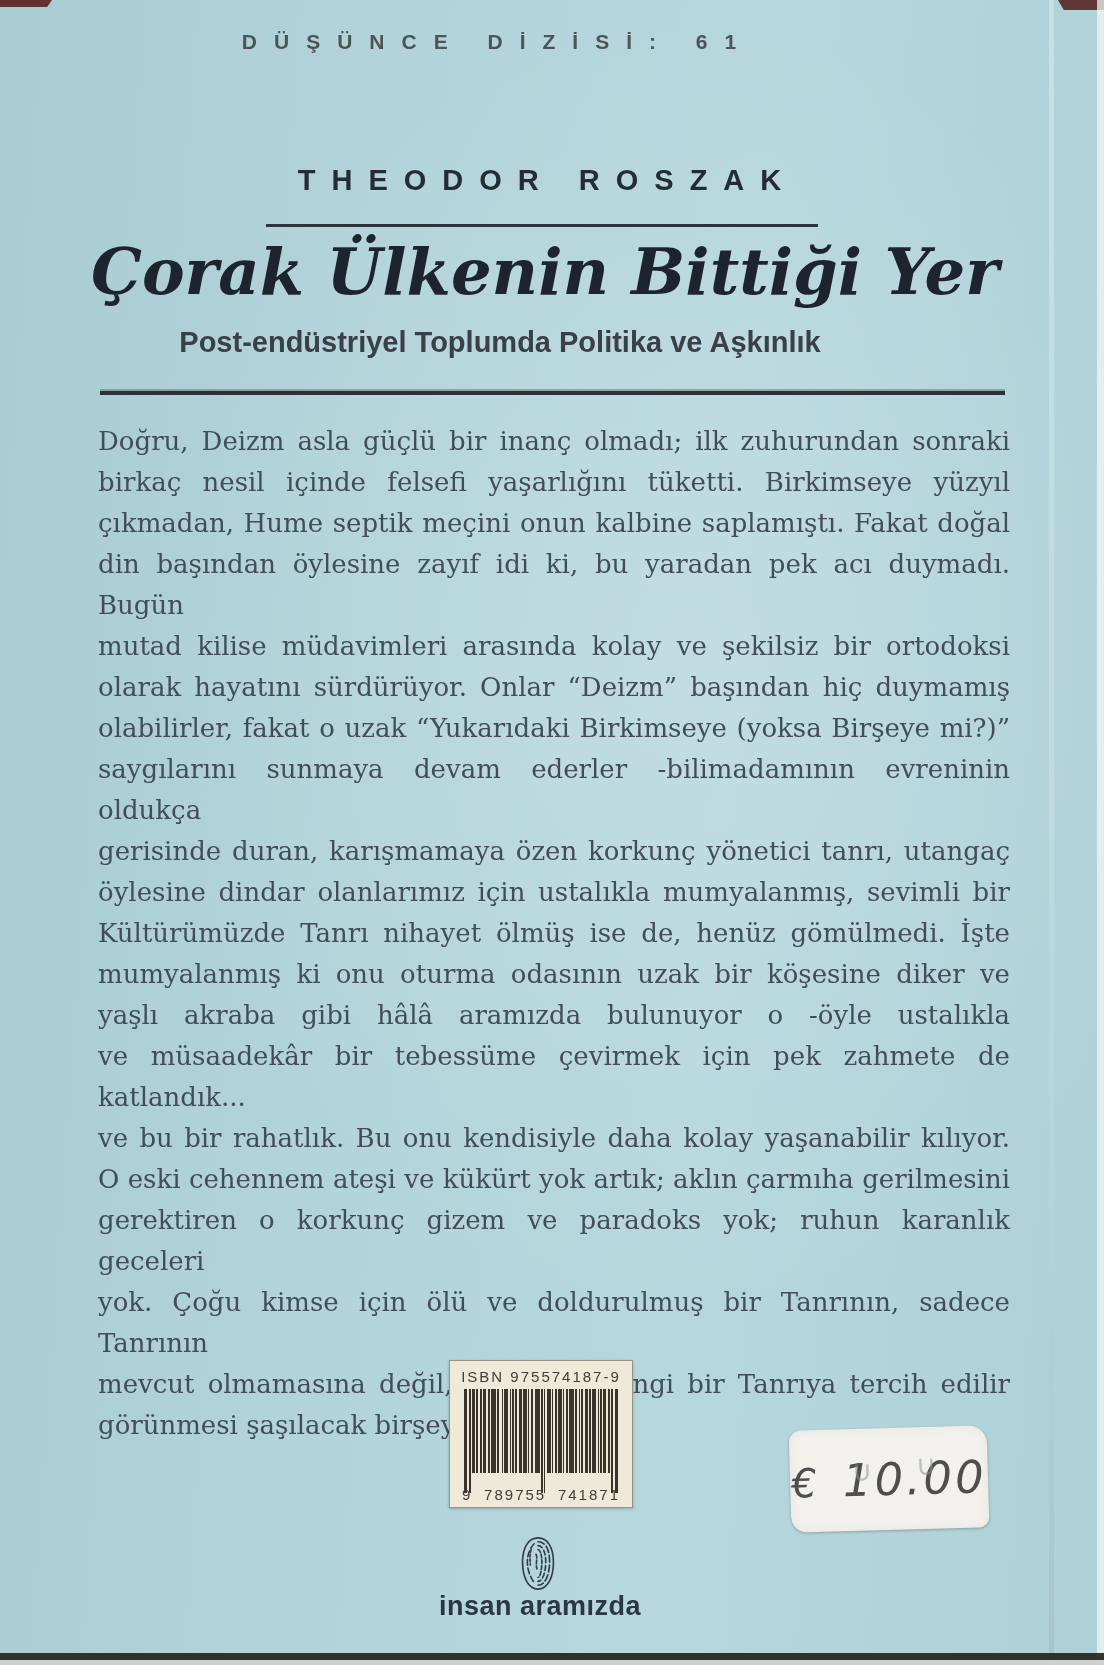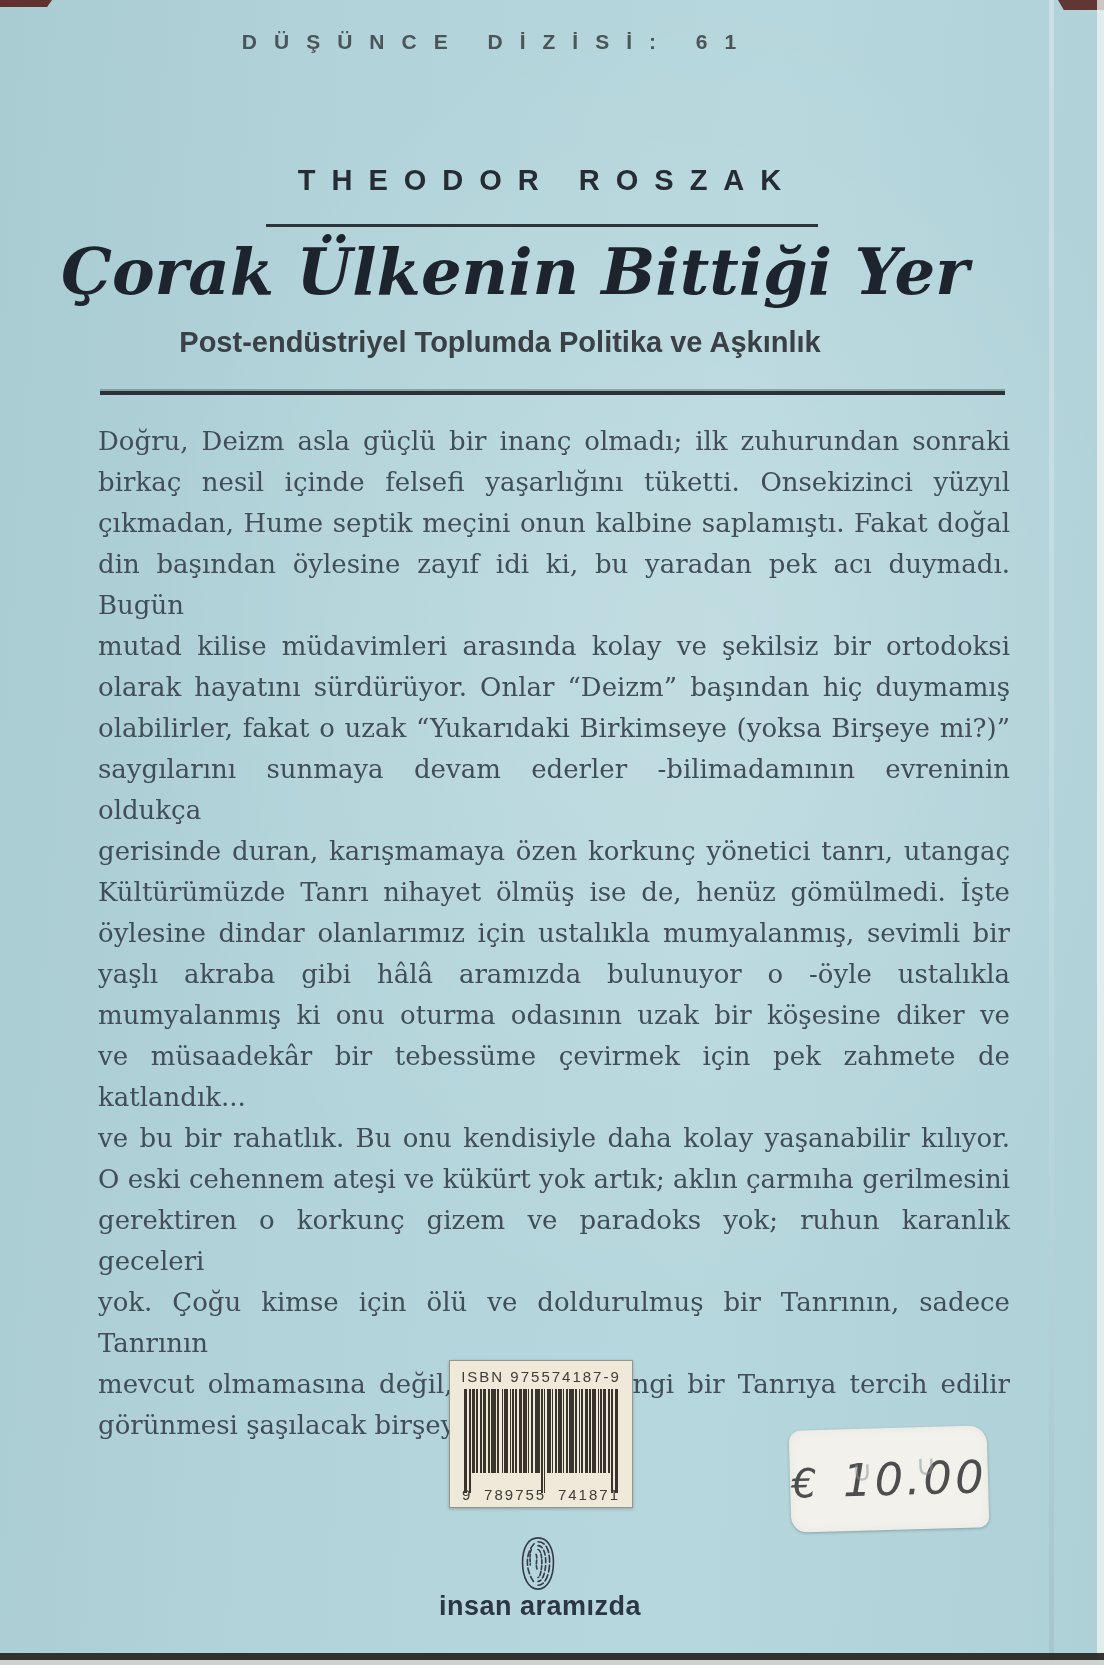--- a/index.html
+++ b/index.html
@@ -19,21 +19,21 @@
   .edge-bottom-light{ position:absolute; left:0; right:0; bottom:0; height:5px; background:#ccd2cd; }
   
   .series { position:absolute; top:30px; left:0; width:995px; text-align:center;
     font-family:"Liberation Sans",sans-serif; font-size:21px; font-weight:600;
     letter-spacing:17px; color:#4d5458; }
   .author { position:absolute; top:164px; left:0; width:1095px; text-align:center;
     font-family:"Liberation Sans",sans-serif; font-size:29px; font-weight:700;
     letter-spacing:16px; color:#262c33; }
   .author-rule { position:absolute; top:224px; left:266px; width:552px; height:3px; background:#2e343b; }
   .title { position:absolute; top:234px; left:0; width:1030px; text-align:center;
-    font-family:"DejaVu Serif",serif; font-style:italic; font-size:64px; font-weight:600; color:#1e242d; }
+    font-family:"DejaVu Serif",serif; font-style:italic; font-size:64px; font-weight:600; color:#1e242d;padding-left:30px; }
   .subtitle { position:absolute; top:326px; left:0; width:1000px; text-align:center;
     font-family:"Liberation Sans",sans-serif; font-weight:700; font-size:29px; color:#3a4046; }
   .rule2 { position:absolute; top:391px; left:100px; width:905px; height:4px; background:#2c3138;
     box-shadow:0 -2px 0 rgba(44,49,56,0.30); }
   
   .body-text { position:absolute; top:421px; left:98px; width:912px; }
   .body-line { font-size:26px; line-height:41px; color:#424d58;
     text-align:justify; text-align-last:justify; }
   .body-line:last-child { text-align-last:left; }
   
@@ -77,32 +77,32 @@
 
   <div class="series">DÜŞÜNCE DİZİSİ: 61</div>
   <div class="author">THEODOR ROSZAK</div>
   <div class="author-rule"></div>
   <div class="title">Çorak Ülkenin Bittiği Yer</div>
   <div class="subtitle">Post-endüstriyel Toplumda Politika ve Aşkınlık</div>
   <div class="rule2"></div>
 
   <div class="body-text">
       <div class="body-line">Doğru, Deizm asla güçlü bir inanç olmadı; ilk zuhurundan sonraki</div>
-      <div class="body-line">birkaç nesil içinde felsefi yaşarlığını tüketti. Onsekizinci yüzyıl</div>
+      <div class="body-line">birkaç nesil içinde felsefi yaşarlığını tüketti. Birkimseye yüzyıl</div>
       <div class="body-line">çıkmadan, Hume septik meçini onun kalbine saplamıştı. Fakat doğal</div>
       <div class="body-line">din başından öylesine zayıf idi ki, bu yaradan pek acı duymadı. Bugün</div>
       <div class="body-line">mutad kilise müdavimleri arasında kolay ve şekilsiz bir ortodoksi</div>
       <div class="body-line">olarak hayatını sürdürüyor. Onlar “Deizm” başından hiç duymamış</div>
       <div class="body-line">olabilirler, fakat o uzak “Yukarıdaki Birkimseye (yoksa Birşeye mi?)”</div>
       <div class="body-line">saygılarını sunmaya devam ederler -bilimadamının evreninin oldukça</div>
       <div class="body-line">gerisinde duran, karışmamaya özen korkunç yönetici tanrı, utangaç</div>
+      <div class="body-line">öylesine dindar olanlarımız için ustalıkla mumyalanmış, sevimli bir</div>
       <div class="body-line">Kültürümüzde Tanrı nihayet ölmüş ise de, henüz gömülmedi. İşte</div>
-      <div class="body-line">öylesine dindar olanlarımız için ustalıkla mumyalanmış, sevimli bir</div>
+      <div class="body-line">mumyalanmış ki onu oturma odasının uzak bir köşesine diker ve</div>
       <div class="body-line">yaşlı akraba gibi hâlâ aramızda bulunuyor o -öyle ustalıkla</div>
-      <div class="body-line">mumyalanmış ki onu oturma odasının uzak bir köşesine diker ve</div>
       <div class="body-line">ve müsaadekâr bir tebessüme çevirmek için pek zahmete de katlandık...</div>
       <div class="body-line">ve bu bir rahatlık. Bu onu kendisiyle daha kolay yaşanabilir kılıyor.</div>
       <div class="body-line">O eski cehennem ateşi ve kükürt yok artık; aklın çarmıha gerilmesini</div>
       <div class="body-line">gerektiren o korkunç gizem ve paradoks yok; ruhun karanlık geceleri</div>
       <div class="body-line">yok. Çoğu kimse için ölü ve doldurulmuş bir Tanrının, sadece Tanrının</div>
       <div class="body-line">mevcut olmamasına değil, başka herhangi bir Tanrıya tercih edilir</div>
       <div class="body-line">görünmesi şaşılacak birşey mi ki?</div>
     </div>
 
   <div class="barcode-box">

